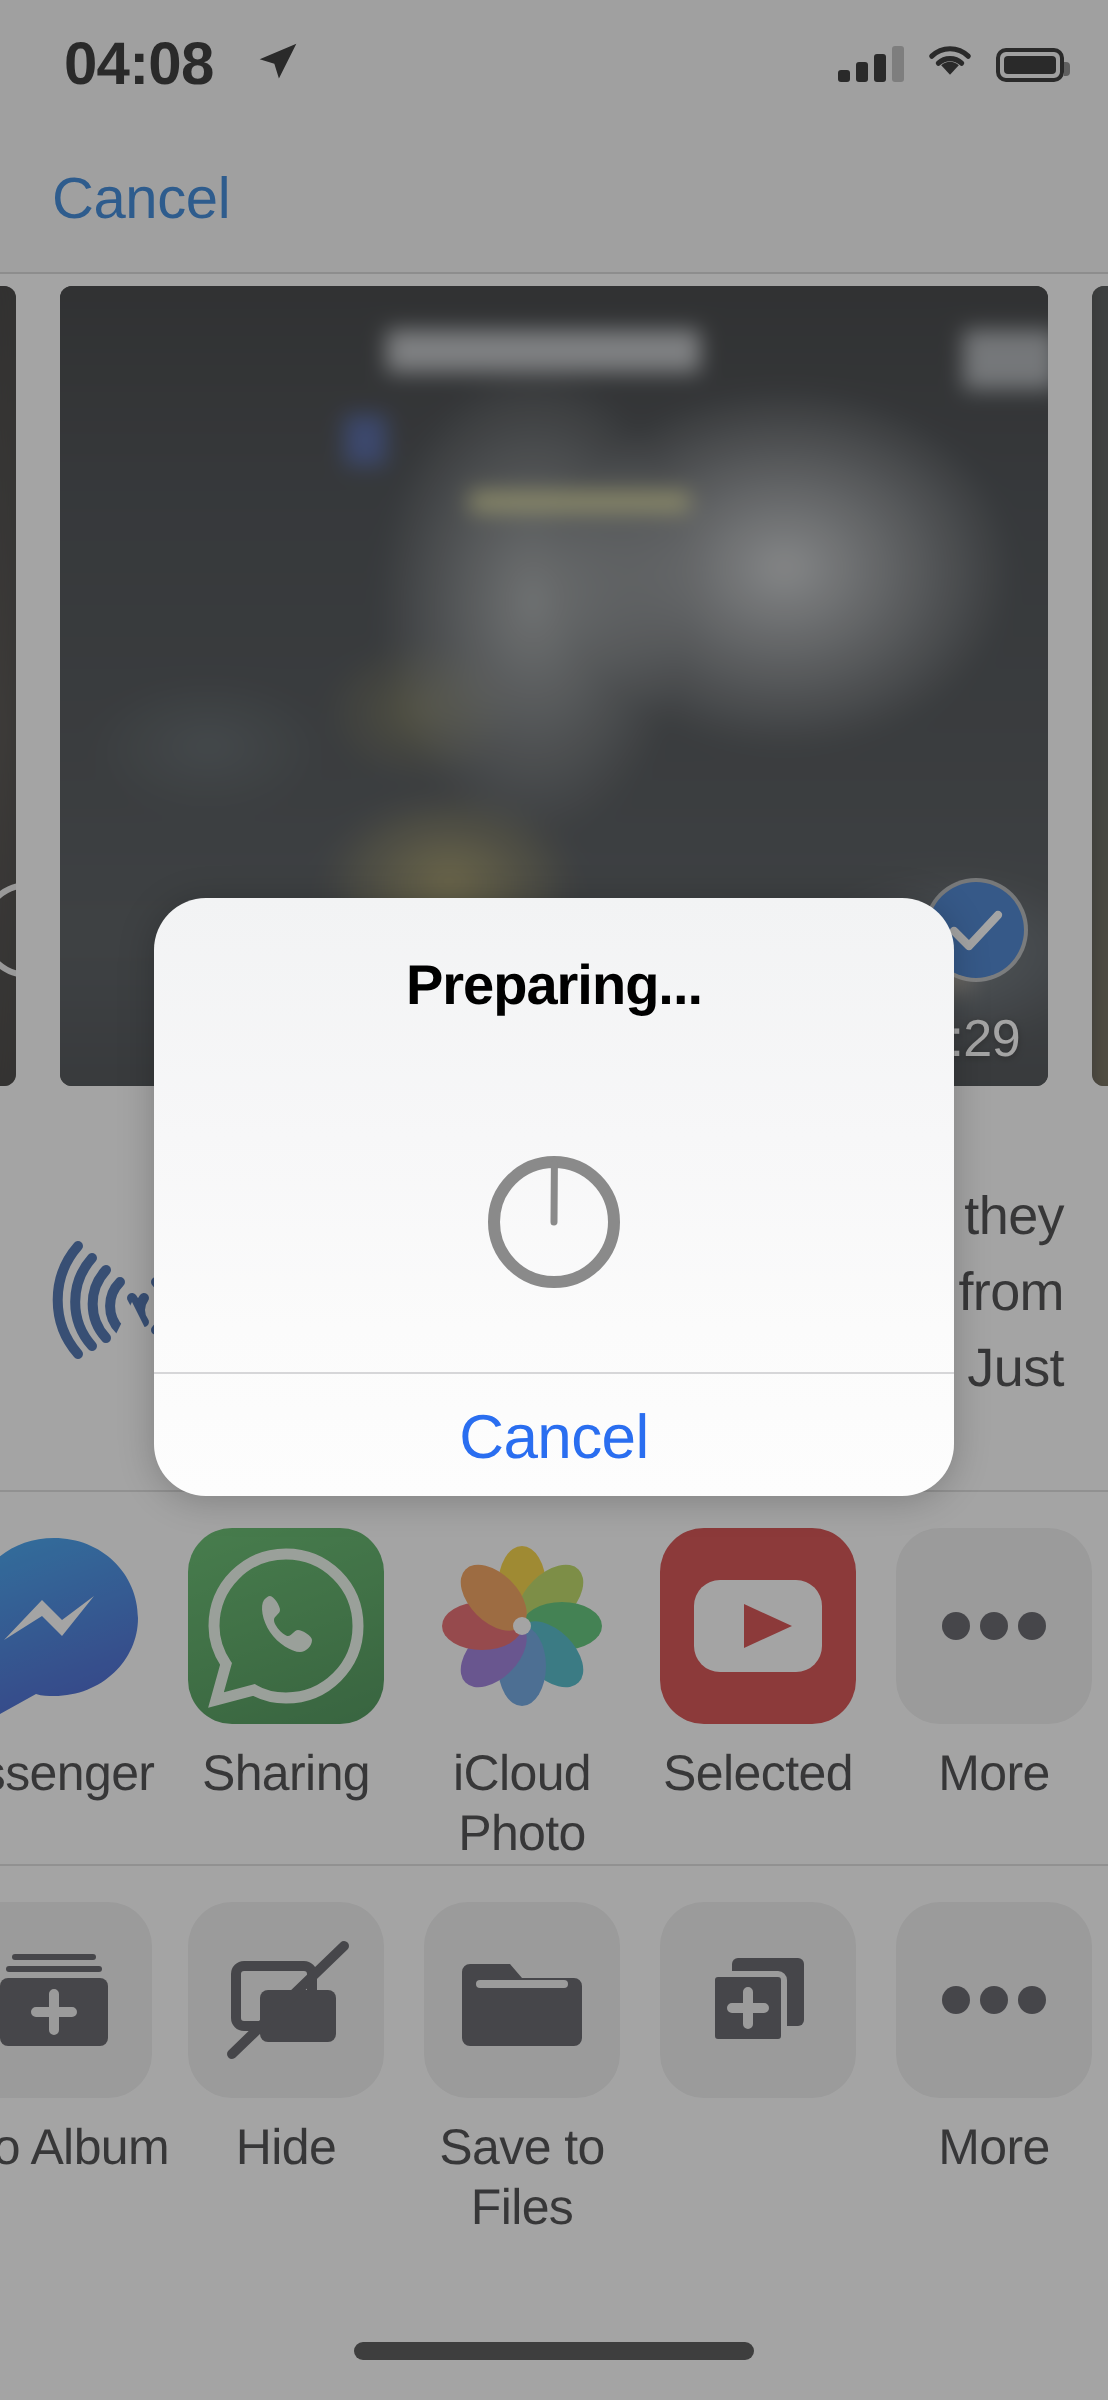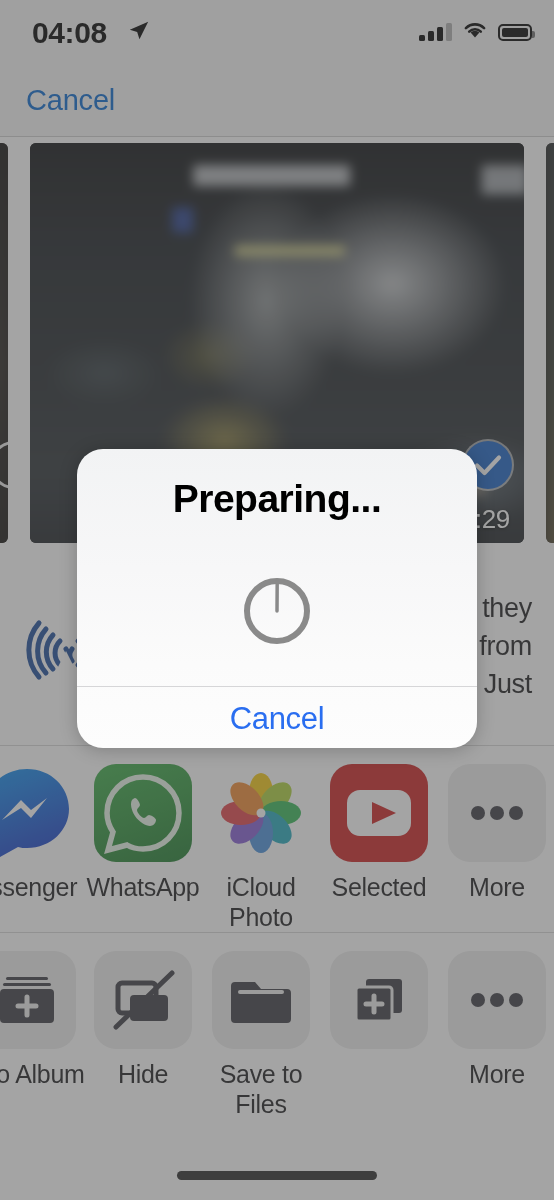--- a/index.html
+++ b/index.html
@@ -367,21 +367,21 @@
     border-radius: 26px;
     background: linear-gradient(180deg, #f2f3f4 0%, #f7f7f8 40%, #fbfbfb 72%, #fdfdfd 100%);
     box-shadow: 0 2px 18px rgba(0,0,0,.22);
     overflow: hidden;
   }
   .alert-title {
     position: absolute;
     left: 0; right: 0;
     top: 28px;
     text-align: center;
-    font-size: 39px;
+    font-size: 28px;
     font-weight: bold;
     color: #000;
     letter-spacing: -0.5px;
   }
   .alert-spinner {
     position: absolute;
     left: 50%;
     transform: translateX(-50%);
     top: 125px;
     width: 74px;
@@ -512,21 +512,21 @@
         <div class="app-label">essenger</div>
       </div>
 
       <div class="app-item" style="left:84px;">
         <div class="app-tile" style="background:linear-gradient(160deg,#3fae4a,#1f7a2e);">
           <svg viewBox="0 0 98 98" width="98" height="98">
             <path d="M49 13 C29 13 13 29 13 49 C13 56 15 62 19 68 L14 86 L33 81 C38 84 43 85 49 85 C69 85 85 69 85 49 C85 29 69 13 49 13 Z" fill="none" stroke="#eaf7ea" stroke-width="5.5"></path>
             <path d="M38 36 C36 39 37 46 41 52 C45 58 52 62 56 62 C59 62 62 59 62 56 C62 54 57 51 55 51 C53 51 52 54 50 54 C48 54 43 49 43 46 C43 44 46 43 46 41 C46 39 43 34 41 34 C40 34 39 35 38 36 Z" fill="#eaf7ea"></path>
           </svg>
         </div>
-        <div class="app-label">WhatsApp</div>
+        <div class="app-label">Sharing</div>
       </div>
 
       <div class="app-item" style="left:202px;">
         <div class="app-tile" style="background:#ffffff;">
           <svg viewBox="0 0 98 98" width="98" height="98">
             <g opacity="0.92" transform="translate(49,49)">
               <ellipse cx="0" cy="-20" rx="12" ry="20" fill="#f5c400" transform="rotate(0)"></ellipse>
               <ellipse cx="0" cy="-20" rx="12" ry="20" fill="#a8cf2e" transform="rotate(45)"></ellipse>
               <ellipse cx="0" cy="-20" rx="12" ry="20" fill="#28b34b" transform="rotate(90)"></ellipse>
               <ellipse cx="0" cy="-20" rx="12" ry="20" fill="#12a2b8" transform="rotate(135)"></ellipse>

